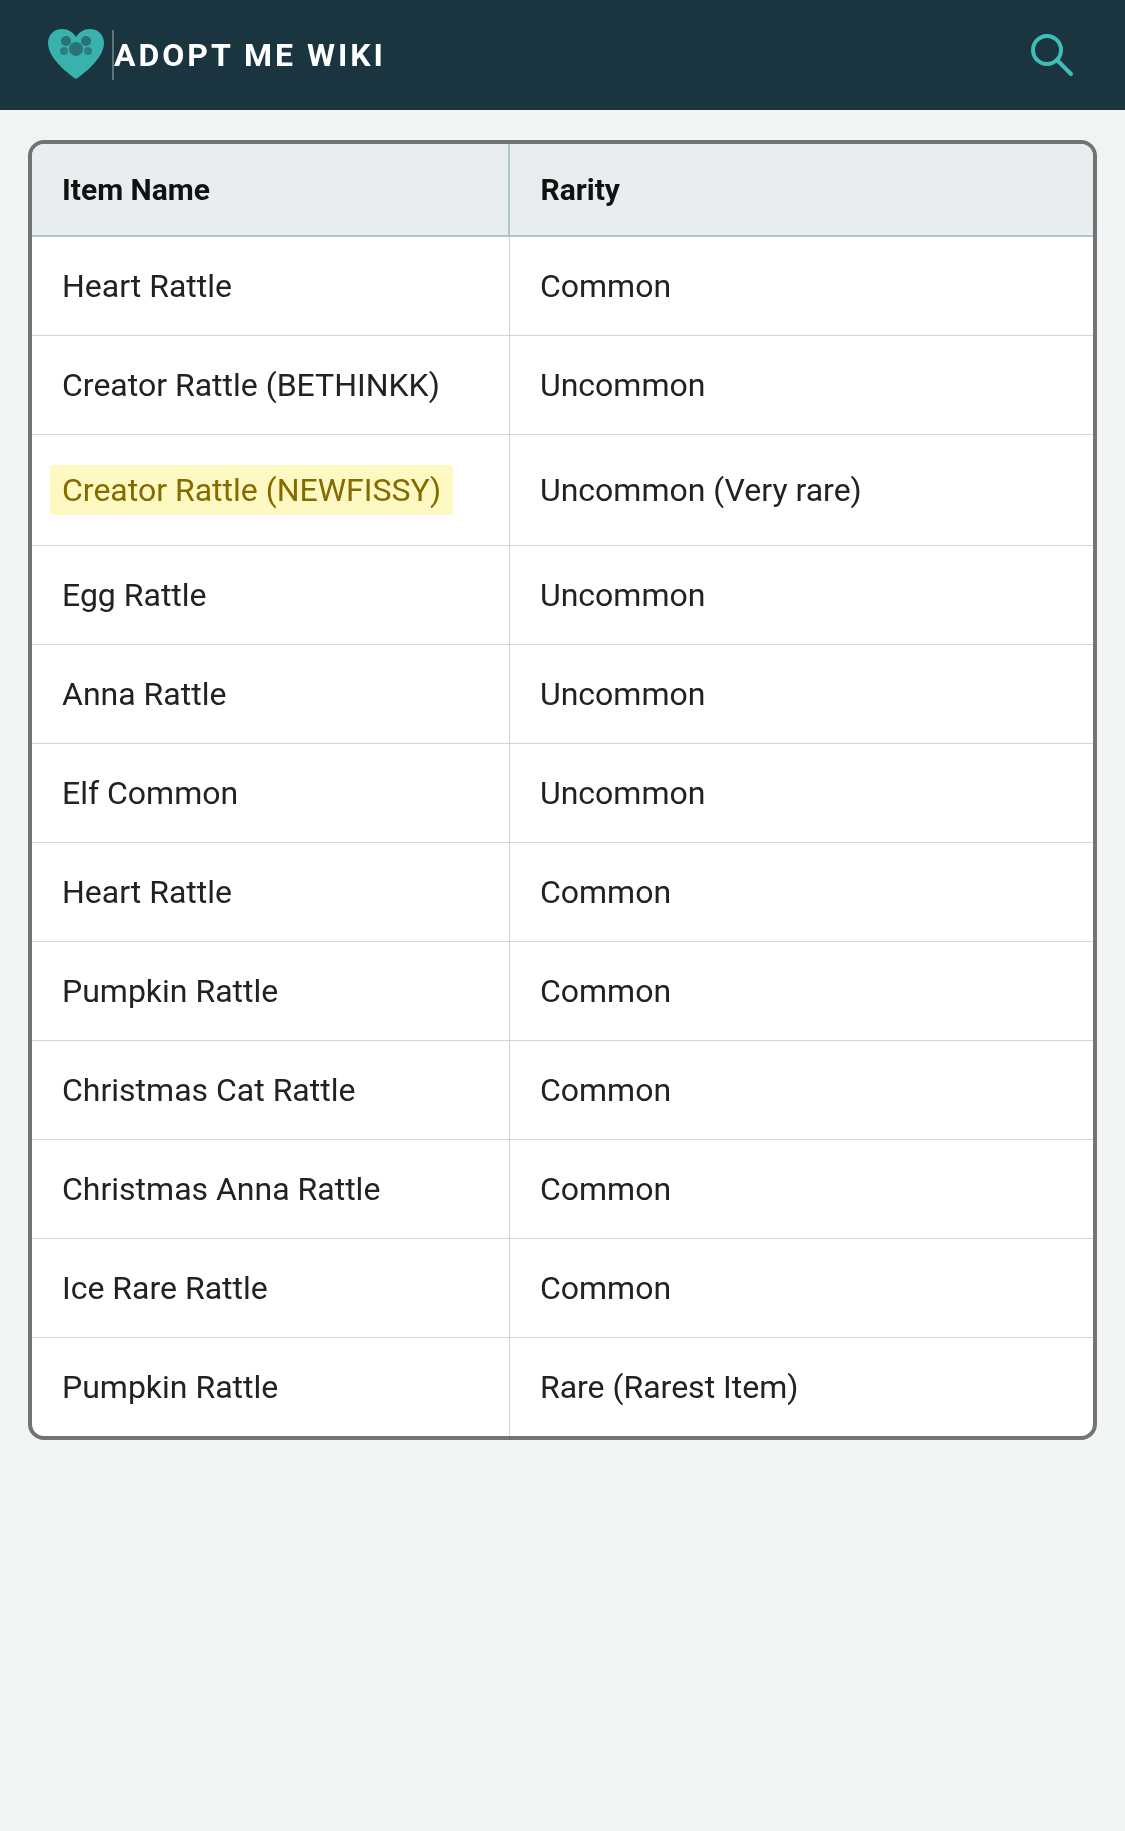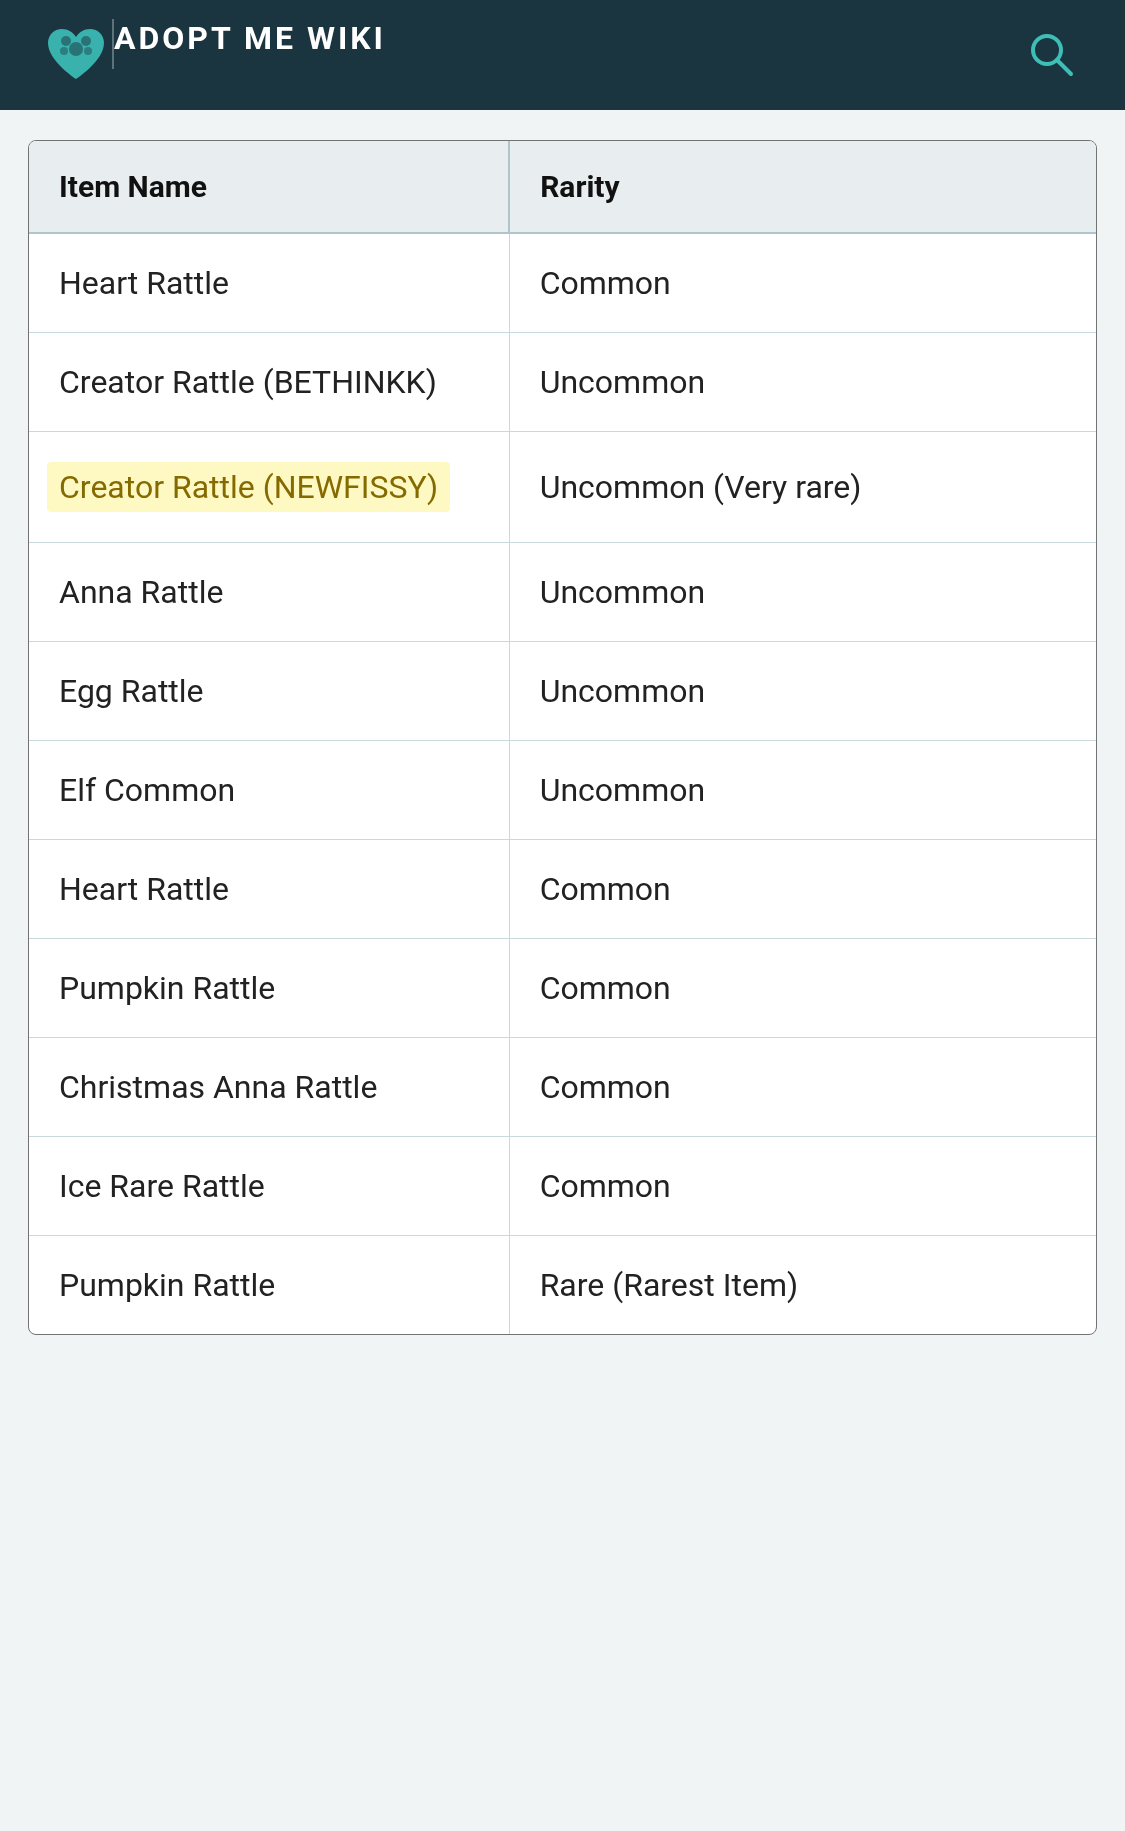--- a/index.html
+++ b/index.html
@@ -22,20 +22,21 @@
       background: #1a3540;
       display: flex;
       align-items: center;
       justify-content: space-between;
       padding: 0 40px;
       height: 110px;
     }
 
     .header-left {
       display: flex;
+      align-items: center;
     }
 
     .logo-icon {
       width: 72px;
       height: 72px;
     }
 
     .header-divider {
       width: 2px;
       height: 50px;
@@ -57,22 +58,22 @@
       padding: 8px;
     }
 
     
     .main-content {
       padding: 30px 28px;
     }
 
     
     .table-container {
-      border: 1px solid #737373;
-      border-radius: 8px;
+      border: 4px solid #737373;
+      border-radius: 16px;
       overflow: hidden;
       background: #ffffff;
     }
 
     table {
       width: 100%;
       border-collapse: collapse;
     }
 
     thead tr {
@@ -173,37 +174,41 @@
           </tr>
           <tr>
             <td>Creator Rattle (BETHINKK)</td>
             <td>Uncommon</td>
           </tr>
           <tr class="highlighted-row">
             <td><span class="highlighted-cell">Creator Rattle (NEWFISSY)</span></td>
             <td>Uncommon (Very rare)</td>
           </tr>
           <tr>
+            <td>Egg Rattle</td>
+            <td>Uncommon</td>
+          </tr>
+          <tr>
             <td>Anna Rattle</td>
             <td>Uncommon</td>
           </tr>
           <tr>
-            <td>Egg Rattle</td>
-            <td>Uncommon</td>
-          </tr>
-          <tr>
             <td>Elf Common</td>
             <td>Uncommon</td>
           </tr>
           <tr>
             <td>Heart Rattle</td>
             <td>Common</td>
           </tr>
           <tr>
             <td>Pumpkin Rattle</td>
+            <td>Common</td>
+          </tr>
+          <tr>
+            <td>Christmas Cat Rattle</td>
             <td>Common</td>
           </tr>
           <tr>
             <td>Christmas Anna Rattle</td>
             <td>Common</td>
           </tr>
           <tr>
             <td>Ice Rare Rattle</td>
             <td>Common</td>
           </tr>

